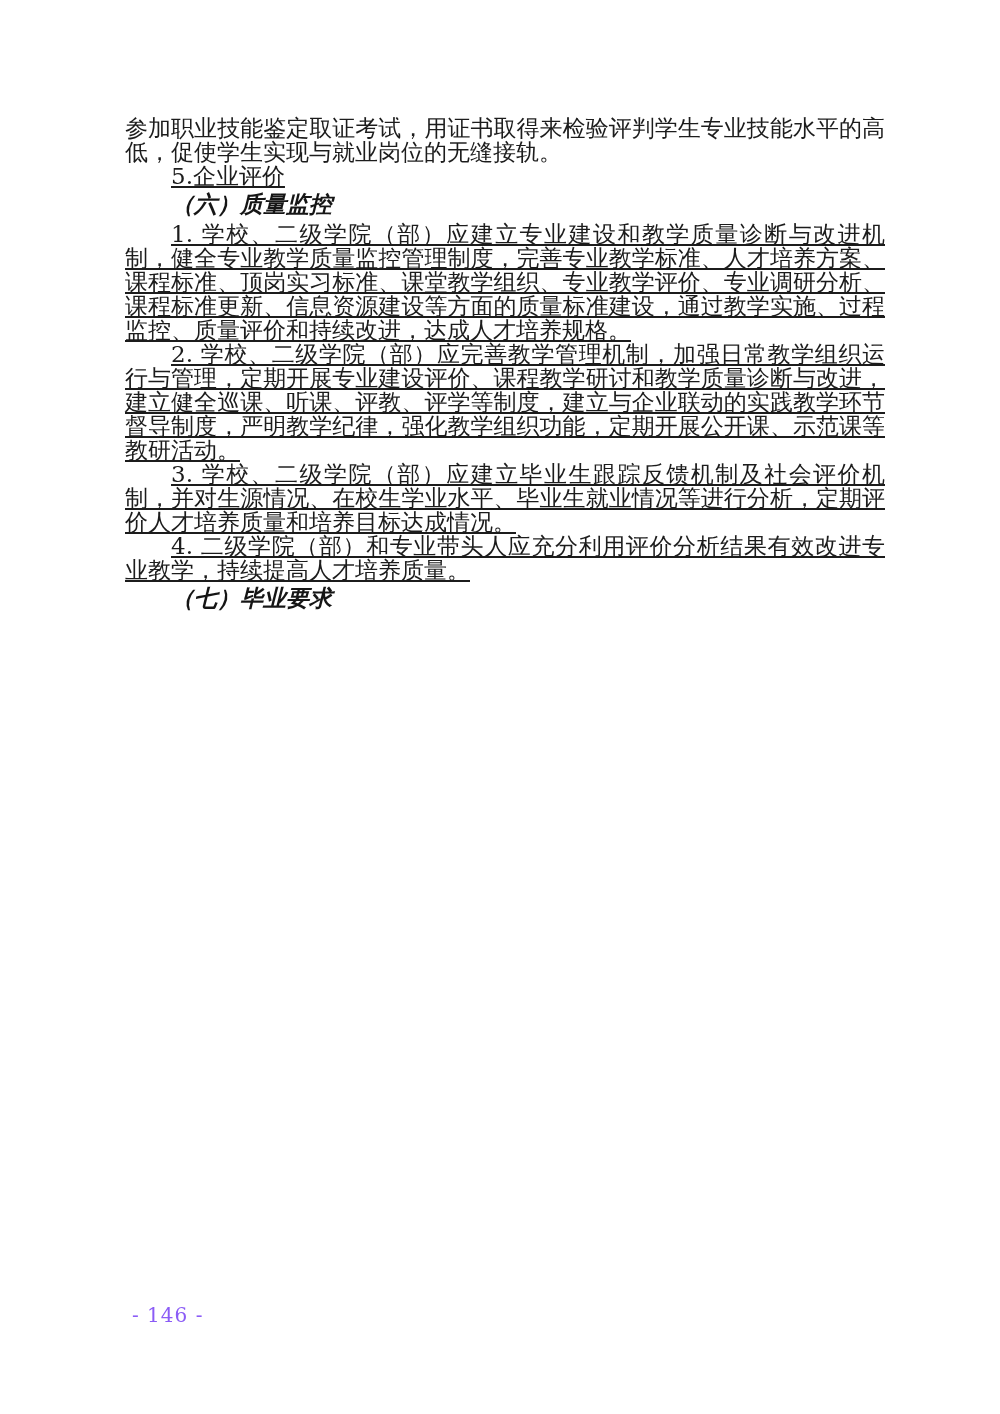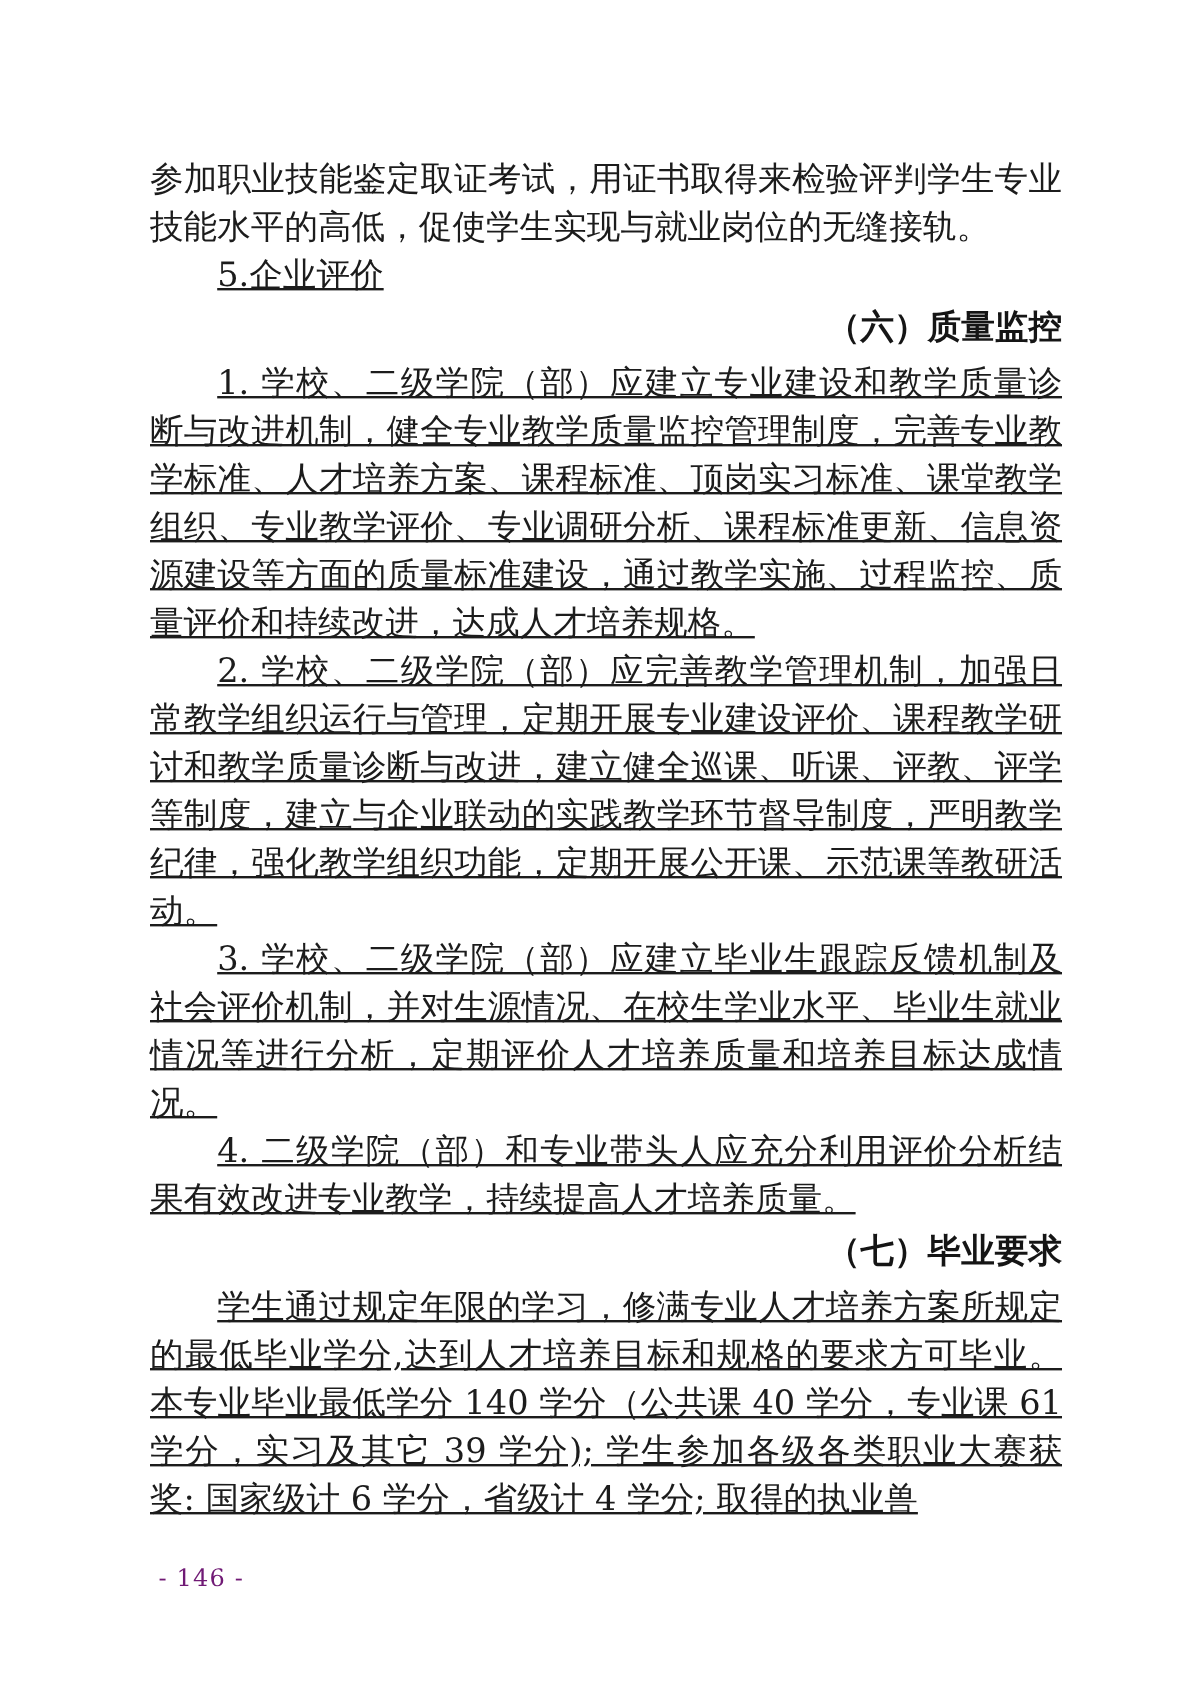--- a/index.html
+++ b/index.html
@@ -12,63 +12,63 @@
     width: 1000px;
     height: 1414px;
     background: #ffffff;
     overflow: hidden;
     font-family: "DejaVu Serif", "Liberation Serif", serif;
     color: #1c1c1c;
   }
   .doc-body {
     position: absolute;
     left: 125px;
-    top: 129px;
+    top: 116px;
     width: 760px;
-    font-size: 28px;
-    line-height: 40px;
+    font-size: 23px;
+    line-height: 24px;
   }
   .para {
     text-align: justify;
     text-justify: inter-ideograph;
     margin: 0;
   }
   .para.indent {
     text-indent: 2em;
     text-decoration: underline;
   }
   .para.heading {
     font-weight: 700;
     text-indent: 2em;
-    text-align: right;
+    text-align: left;
     margin-top: 4px;
     margin-bottom: 6px;
     color: #151515;
+    font-style: italic;
   }
   .page-number {
     position: absolute;
     left: 132px;
     top: 1301px;
     font-size: 20px;
     line-height: 28px;
     letter-spacing: 1px;
-    color: #701a75;
+    color: #8b5cf6;
     white-space: pre;
     text-align: center;
   }
 </style>
 </head>
 <body>
 
 <div class="page">
   <div class="doc-body">
       <div class="para">参加职业技能鉴定取证考试，用证书取得来检验评判学生专业技能水平的高低，促使学生实现与就业岗位的无缝接轨。</div>
       <div class="para indent">5.企业评价</div>
       <div class="para heading">（六）质量监控</div>
       <div class="para indent">1. 学校、二级学院（部）应建立专业建设和教学质量诊断与改进机制，健全专业教学质量监控管理制度，完善专业教学标准、人才培养方案、课程标准、顶岗实习标准、课堂教学组织、专业教学评价、专业调研分析、课程标准更新、信息资源建设等方面的质量标准建设，通过教学实施、过程监控、质量评价和持续改进，达成人才培养规格。</div>
       <div class="para indent">2. 学校、二级学院（部）应完善教学管理机制，加强日常教学组织运行与管理，定期开展专业建设评价、课程教学研讨和教学质量诊断与改进，建立健全巡课、听课、评教、评学等制度，建立与企业联动的实践教学环节督导制度，严明教学纪律，强化教学组织功能，定期开展公开课、示范课等教研活动。</div>
       <div class="para indent">3. 学校、二级学院（部）应建立毕业生跟踪反馈机制及社会评价机制，并对生源情况、在校生学业水平、毕业生就业情况等进行分析，定期评价人才培养质量和培养目标达成情况。</div>
       <div class="para indent">4. 二级学院（部）和专业带头人应充分利用评价分析结果有效改进专业教学，持续提高人才培养质量。</div>
       <div class="para heading">（七）毕业要求</div>
-      <div class="para indent">学生通过规定年限的学习，修满专业人才培养方案所规定的最低毕业学分,达到人才培养目标和规格的要求方可毕业。本专业毕业最低学分 140 学分（公共课 40 学分，专业课 61 学分，实习及其它 39 学分); 学生参加各级各类职业大赛获奖: 国家级计 6 学分，省级计 4 学分; 取得的执业兽</div>
     </div>
   <div class="page-number">- 146 -</div>
 </div>
 
 </body></html>

